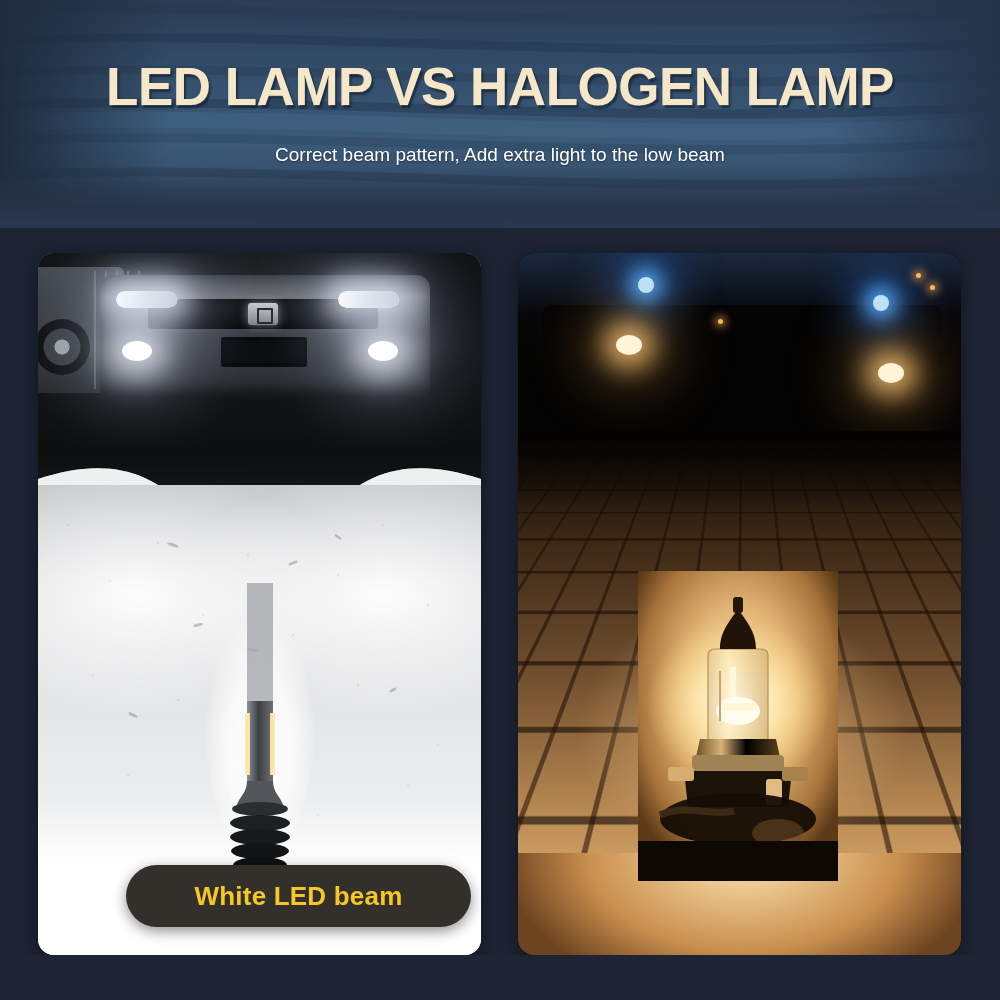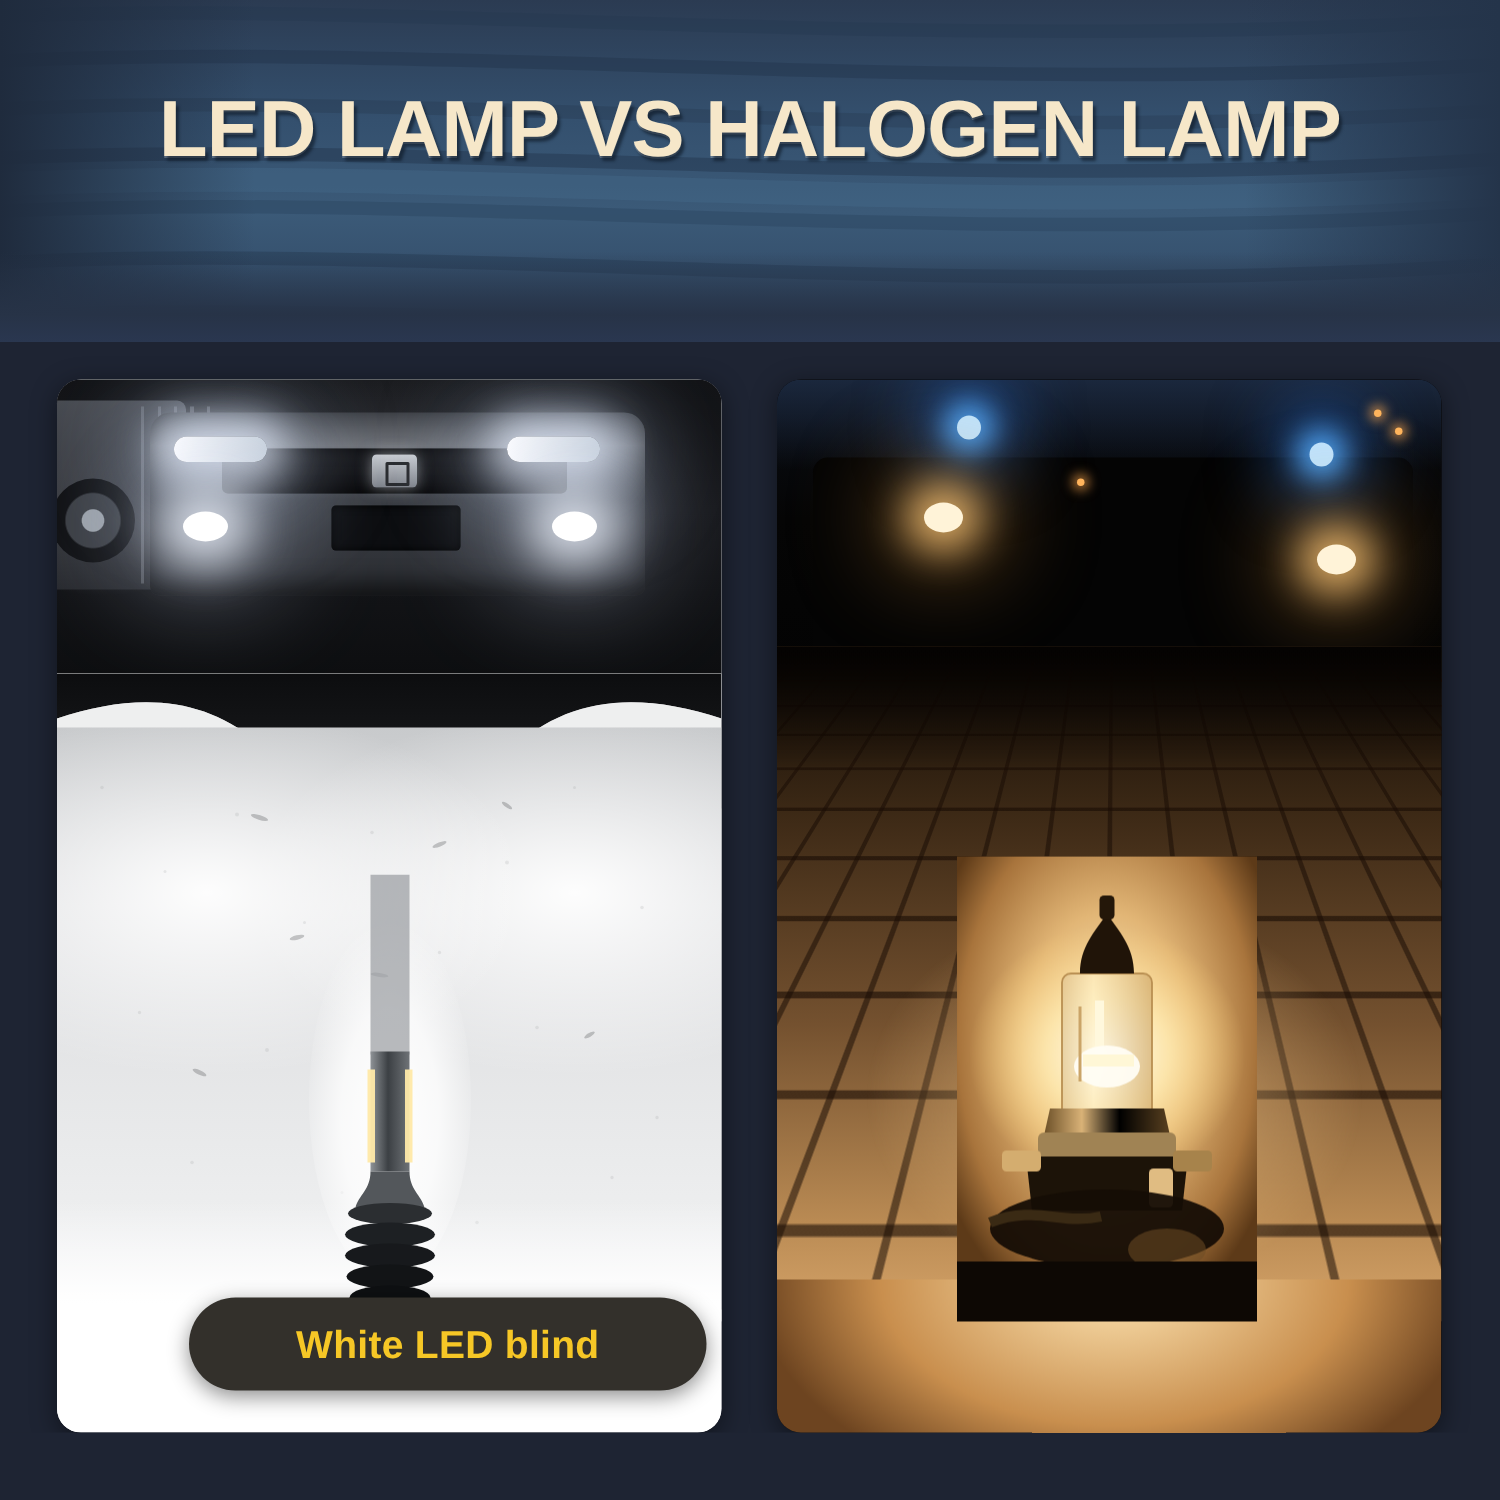--- a/index.html
+++ b/index.html
@@ -173,20 +173,21 @@
         <path d="M-20,168 C320,140 700,196 1140,158" stroke="#4a6f92"></path>
         <path d="M-20,200 C320,172 700,230 1140,190" stroke="#3f6casa"></path>
       </g>
     </svg>
     <div class="hdr-fade-l"></div>
     <div class="hdr-fade-r"></div>
     <div class="hdr-fade-b"></div>
 
     <div class="title">LED LAMP VS HALOGEN LAMP</div>
     <div class="subtitle">
+      <div>Correct beam pattern, Add extra light to the low beam</div>
     </div>
   </div>
 
   <div class="panel panel-left">
 
     <div class="ph-car">
       <div class="car-bg"></div>
       <div class="side-car"></div>
       <div class="wheel"></div>
       <div class="fence"></div>
@@ -262,21 +263,21 @@
       <rect x="64" y="130" width="5" height="62" fill="#ffe9a8" opacity="0.95"></rect>
       <path d="M41,198 C41,210 33,214 31,222 L77,222 C75,214 67,210 67,198 Z" fill="#53575b"></path>
       <ellipse cx="54" cy="226" rx="28" ry="7" fill="#2b2e31"></ellipse>
       <ellipse cx="54" cy="240" rx="30" ry="8" fill="#1d2023"></ellipse>
       <ellipse cx="54" cy="254" rx="30" ry="8" fill="#17191c"></ellipse>
       <ellipse cx="54" cy="268" rx="29" ry="8" fill="#121416"></ellipse>
       <ellipse cx="54" cy="282" rx="27" ry="8" fill="#0e1012"></ellipse>
     </svg>
 
     <div class="badge badge-led">
-      <span>White LED blind</span>
+      <span>White LED beam</span>
     </div>
   </div>
 
   <div class="panel panel-right">
 
     <div class="hp-car">
       <div class="hp-skyglow"></div>
       <div class="hp-carmass"></div>
       <div class="blue-led blue-1"></div>
       <div class="blue-led blue-2"></div>

